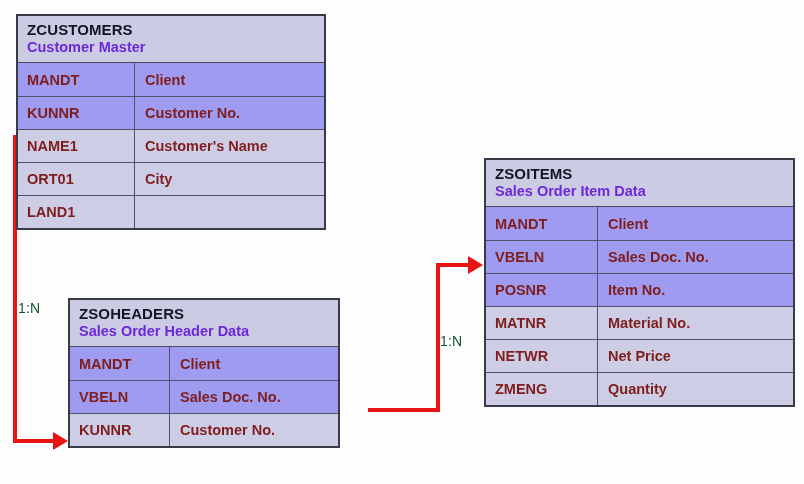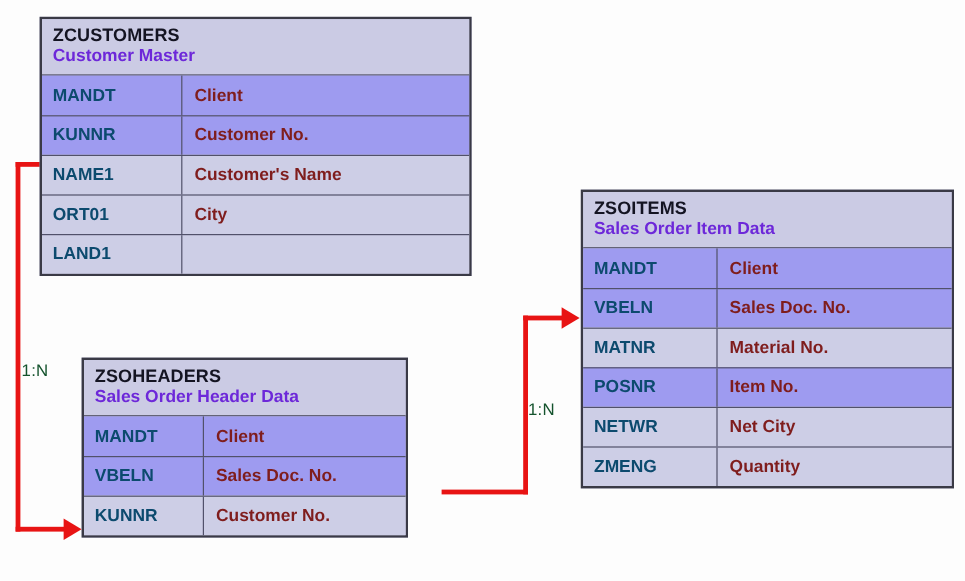--- a/index.html
+++ b/index.html
@@ -53,42 +53,42 @@
     align-items: center;
     background: #cdcee6;
   }
   .field-row:first-child { border-top: none; }
   .field-row.key { background: #9e9bf0; }
 
   .field-name {
     box-sizing: border-box;
     font-size: 14.5px;
     font-weight: bold;
-    color: #0c4a6e;
+    color: #7f1d1d;
     padding-left: 9px;
     border-right: 1px solid #51516a;
     height: 100%;
     display: flex;
     align-items: center;
     white-space: nowrap;
   }
   .field-label {
     box-sizing: border-box;
     font-size: 14.5px;
     font-weight: bold;
     color: #7f1d1d;
     padding-left: 10px;
     height: 100%;
     display: flex;
     align-items: center;
     white-space: nowrap;
   }
 
   
-  #ent-zcustomers { left: 33px;  top: 14px;  width: 360px; }
+  #ent-zcustomers { left: 16px;  top: 14px;  width: 310px; }
   #ent-zcustomers .field-name { width: 117px; }
 
   #ent-zsoheaders { left: 68px;  top: 298px; width: 272px; }
   #ent-zsoheaders .field-name { width: 100px; }
 
   #ent-zsoitems   { left: 484px; top: 158px; width: 311px; }
   #ent-zsoitems .field-name { width: 112px; }
 
   
   .rel-seg {
@@ -185,31 +185,31 @@
     </div>
     <div>
       <div class="field-row key">
         <div class="field-name">MANDT</div>
         <div class="field-label">Client</div>
       </div>
       <div class="field-row key">
         <div class="field-name">VBELN</div>
         <div class="field-label">Sales Doc. No.</div>
       </div>
+      <div class="field-row key">
+        <div class="field-name">POSNR</div>
+        <div class="field-label">Item No.</div>
+      </div>
       <div class="field-row">
         <div class="field-name">MATNR</div>
         <div class="field-label">Material No.</div>
       </div>
-      <div class="field-row key">
-        <div class="field-name">POSNR</div>
-        <div class="field-label">Item No.</div>
-      </div>
       <div class="field-row">
         <div class="field-name">NETWR</div>
-        <div class="field-label">Net City</div>
+        <div class="field-label">Net Price</div>
       </div>
       <div class="field-row">
         <div class="field-name">ZMENG</div>
         <div class="field-label">Quantity</div>
       </div>
     </div>
   </div>
 
 </div>
 

